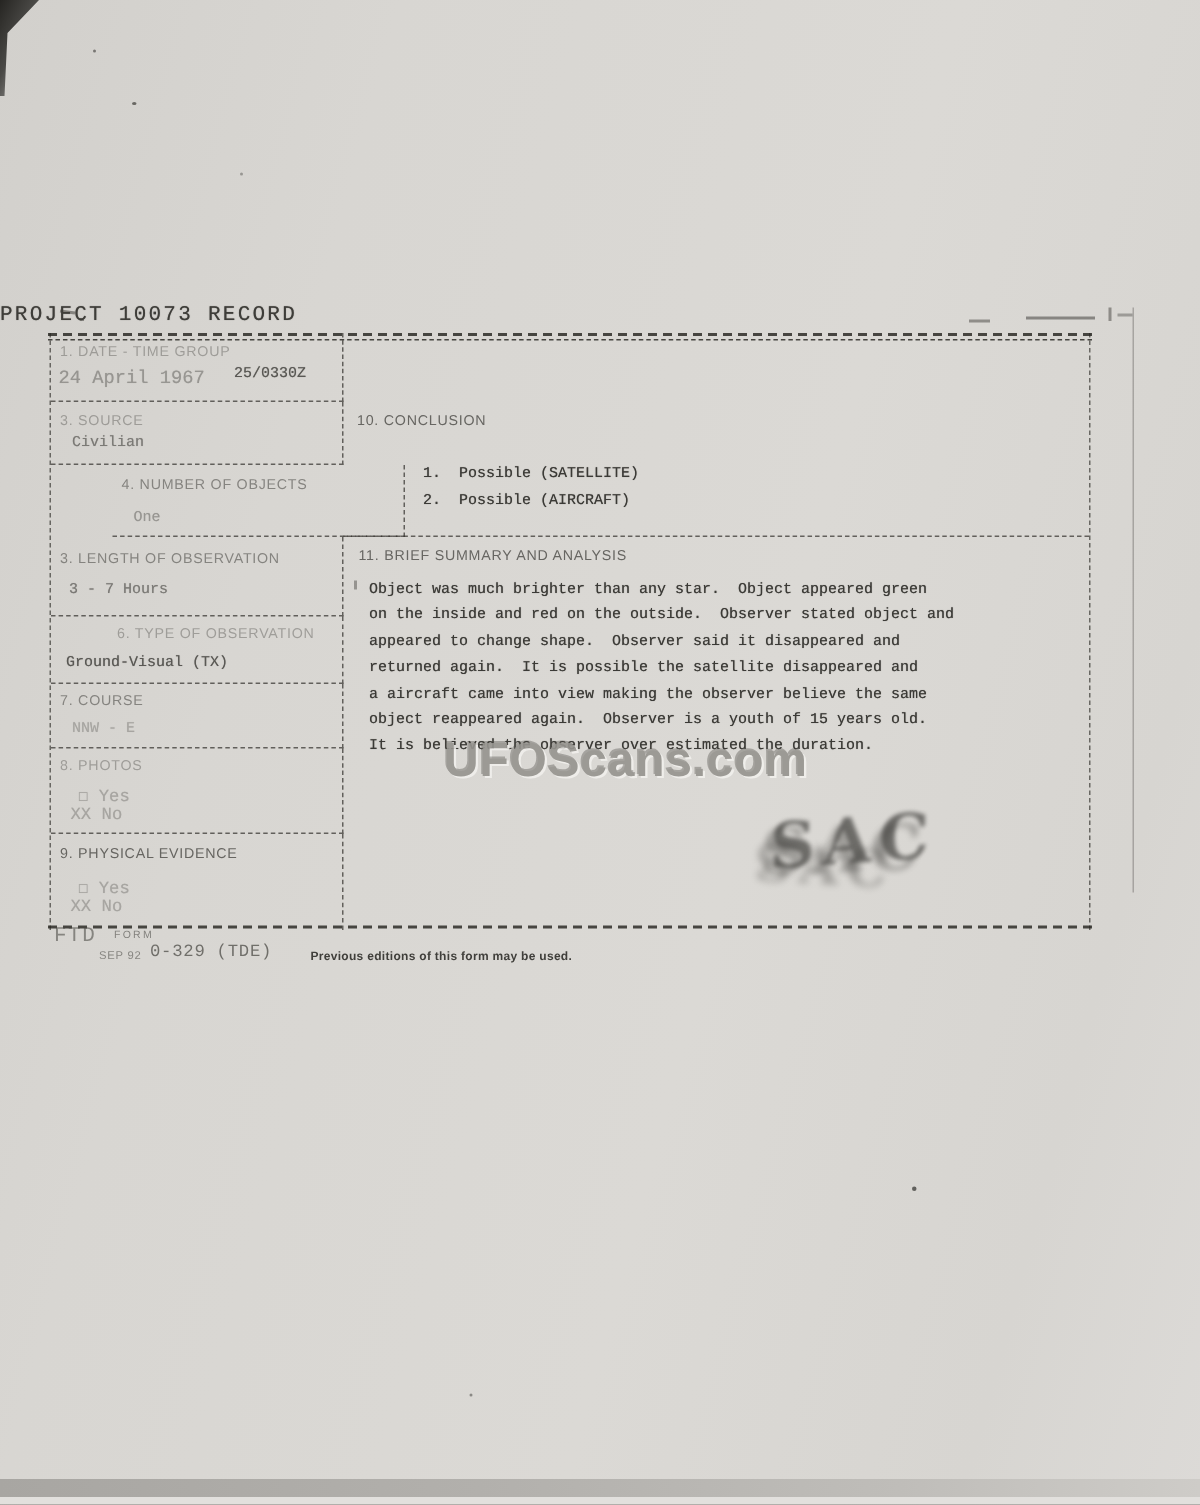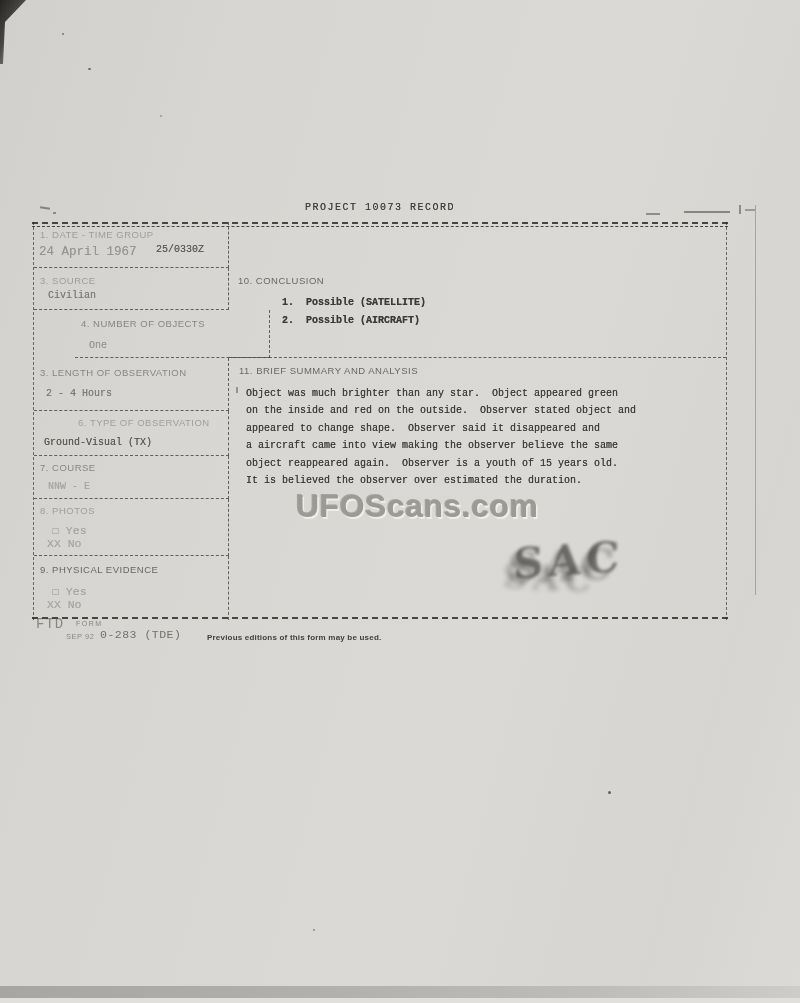--- a/index.html
+++ b/index.html
@@ -25,23 +25,23 @@
   .edge-line{position:absolute;width:1px;background:rgba(62,60,56,.32);}
   .bottom-band{
     position:absolute;left:0;top:986px;width:800px;height:12px;
     background:linear-gradient(to right,#a8a6a2 0%,#b2b0ac 40%,#bfbdb9 75%,#ceccc8 100%);
   }
   .bottom-strip{
     position:absolute;left:0;top:998px;width:800px;height:5px;background:#e2e0dd;
   }
   
   .doc-title{
-    position:absolute;left:0;top:202px;width:760px;text-align:center;
+    position:absolute;left:0;top:202px;width:760px;
     font-family:"Liberation Mono","DejaVu Sans Mono",monospace;
-    font-size:10px;letter-spacing:1.5px;color:#3e3d39;
+    font-size:14px;letter-spacing:1.5px;color:#3e3d39;
     text-shadow:0 0 .6px rgba(62,61,57,.7);
   }
   
   .form{
     position:absolute;left:33px;top:222px;width:692px;height:398px;
     border-left:1px dashed rgba(45,43,39,.65);
     border-right:1px dashed rgba(45,43,39,.65);
   }
   .rule{position:absolute;left:-2px;width:696px;border-top:2px dashed rgba(38,36,32,.82);}
   .rule.thin{border-top-width:1px;}
@@ -130,29 +130,29 @@
       <span class="type fd2 pos" style="left:14px;top:22px;">Civilian</span>
     </div>
 
     <div class="box b-bottom b-right" style="left:0;top:88px;width:195px;height:48px;margin-left:41px;">
       <div class="label fd2 pos" style="left:6px;top:8px;">4. NUMBER OF OBJECTS</div>
       <span class="type fd3 pos" style="left:14px;top:30px;">One</span>
     </div>
 
     <div class="box b-bottom" style="left:195px;top:46px;width:497px;height:90px;">
       <div class="label fd1 pos" style="left:9px;top:7px;">10. CONCLUSION</div>
-      <div class="conc-lines pos" style="left:53px;top:26px;font-weight:bold;">
+      <div class="conc-lines pos" style="left:53px;top:40px;">
         <div class="type">1.  Possible (SATELLITE)</div>
         <div class="type">2.  Possible (AIRCRAFT)</div>
       </div>
     </div>
 
     <div class="box b-bottom b-right" style="left:0;top:136px;width:195px;height:53px;">
       <div class="label fd2 pos" style="left:6px;top:9px;">3. LENGTH OF OBSERVATION</div>
-      <span class="type fd2 pos" style="left:12px;top:30px;">2 - 4 Hours</span>
+      <span class="type fd2 pos" style="left:12px;top:30px;">3 - 7 Hours</span>
     </div>
 
     <div class="box b-bottom b-right" style="left:0;top:189px;width:195px;height:45px;">
       <div class="label fd3 pos" style="left:6px;top:6px;margin-left:38px;">6. TYPE OF OBSERVATION</div>
       <span class="type fd1 pos" style="left:10px;top:26px;">Ground-Visual (TX)</span>
     </div>
 
     <div class="box b-bottom b-right" style="left:0;top:234px;width:195px;height:43px;">
       <div class="label fd2 pos" style="left:6px;top:6px;">7. COURSE</div>
       <span class="type fd4 pos" style="left:14px;top:25px;">NNW - E</span>
@@ -169,36 +169,37 @@
       <span class="type fd4 pos" style="left:18px;top:28px;font-size:11.5px;">☐ Yes</span>
       <span class="type fd4 pos" style="left:13px;top:42px;font-size:11.5px;">XX No</span>
     </div>
 
     <div class="box" style="left:195px;top:136px;width:497px;height:262px;">
       <div class="label fd1 pos" style="left:10px;top:7px;">11. BRIEF SUMMARY AND ANALYSIS</div>
       <div class="sum-lines pos" style="left:17px;top:27px;">
         <div class="type">Object was much brighter than any star.  Object appeared green</div>
         <div class="type">on the inside and red on the outside.  Observer stated object and</div>
         <div class="type">appeared to change shape.  Observer said it disappeared and</div>
+        <div class="type">returned again.  It is possible the satellite disappeared and</div>
         <div class="type">a aircraft came into view making the observer believe the same</div>
         <div class="type">object reappeared again.  Observer is a youth of 15 years old.</div>
         <div class="type">It is believed the observer over estimated the duration.</div>
       </div>
     </div>
   </div>
 
   <div class="watermark">UFOScans.com</div>
 
   <div class="stamp">
     <span class="s1">SAC</span>
     <span class="s2">SAC</span>
     <span class="s3">SAC</span>
   </div>
 
   <div class="footer">
     <span class="f-form">FORM</span>
     <span class="f-ftd">FTD</span>
     <span class="f-date">SEP 92</span>
-    <span class="f-num">0-283 (TDE)</span>
+    <span class="f-num">0-329 (TDE)</span>
     <span class="f-note">Previous editions of this form may be used.</span>
   </div>
 
 </div>
 
 </body></html>

